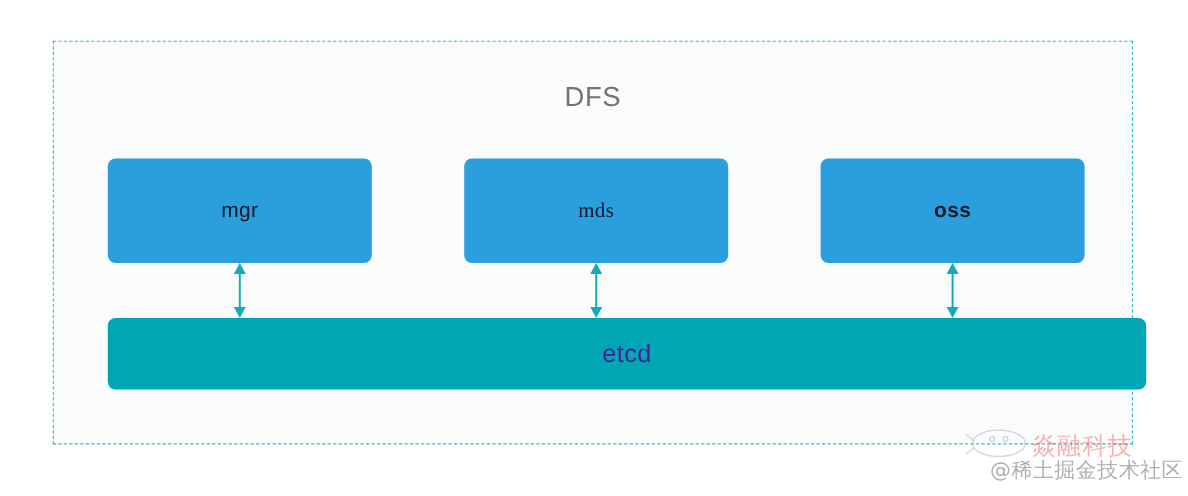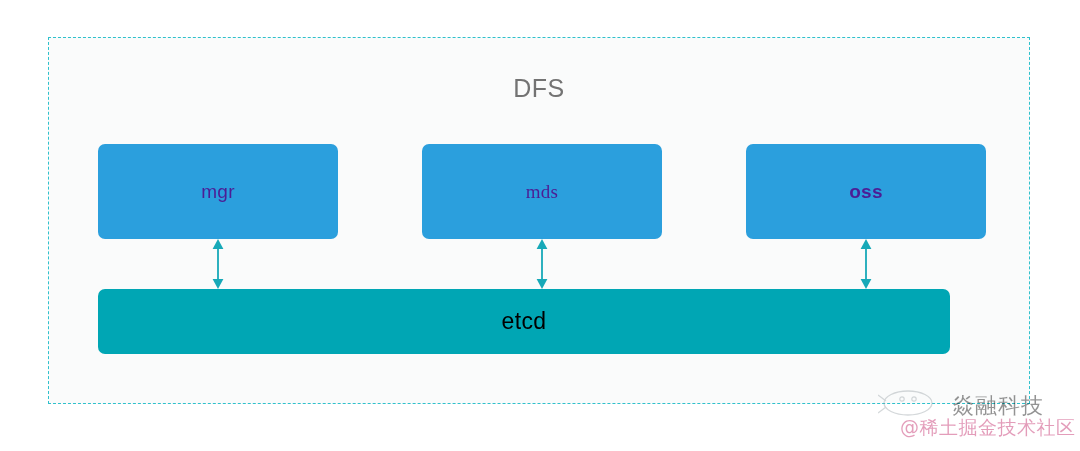--- a/index.html
+++ b/index.html
@@ -48,43 +48,43 @@
   .service-box {
     position: absolute;
     top: 106px;              
     width: 240px;
     height: 95px;
     background: #2b9fdd;
     border-radius: 7px;
     display: flex;
     align-items: center;
     justify-content: center;
-    color: #4c1d95;
+    color: #0f172a;
     font-size: 19px;
     font-weight: 400;
     letter-spacing: 0.3px;
     user-select: none;
   }
   #service-box-mgr { left: 49px; }   
   #service-box-mds { left: 373px; font-family: Liberation Serif, serif; }  
   #service-box-oss { left: 697px; font-weight: bold; }  
 
   
   #etcd-bar {
     position: absolute;
     left: 49px;
     top: 251px;              
-    width: 852px;
+    width: 944px;
     height: 65px;
     background: #00a6b4;
     border-radius: 7px;
     display: flex;
     align-items: center;
     justify-content: center;
-    color: #000000;
+    color: #4c1d95;
     font-size: 23px;
     letter-spacing: 0.4px;
     user-select: none;
   }
 
   
   .connector-arrow {
     position: absolute;
     top: 201px;              
     width: 18px;
@@ -102,34 +102,34 @@
     right: 6px;
     bottom: 4px;
     width: 196px;
     height: 58px;
     opacity: 0.42;
     user-select: none;
     pointer-events: none;
   }
   #watermark-brand {
     position: absolute;
-    left: 74px;
+    left: 60px;
     top: 2px;
     font-size: 22px;
-    color: #000000;
+    color: #ef4444;
     font-family: "DejaVu Sans", sans-serif;
     letter-spacing: 1px;
     white-space: nowrap;
   }
   #watermark-community {
     position: absolute;
     left: 22px;
     top: 26px;
     font-size: 19px;
-    color: #be185d;
+    color: #404040;
     font-family: "DejaVu Sans", sans-serif;
     letter-spacing: 0.5px;
     white-space: nowrap;
   }
   #watermark-logo-icon {
     position: absolute;
     left: 0px;
     top: 0px;
   }
 </style>

